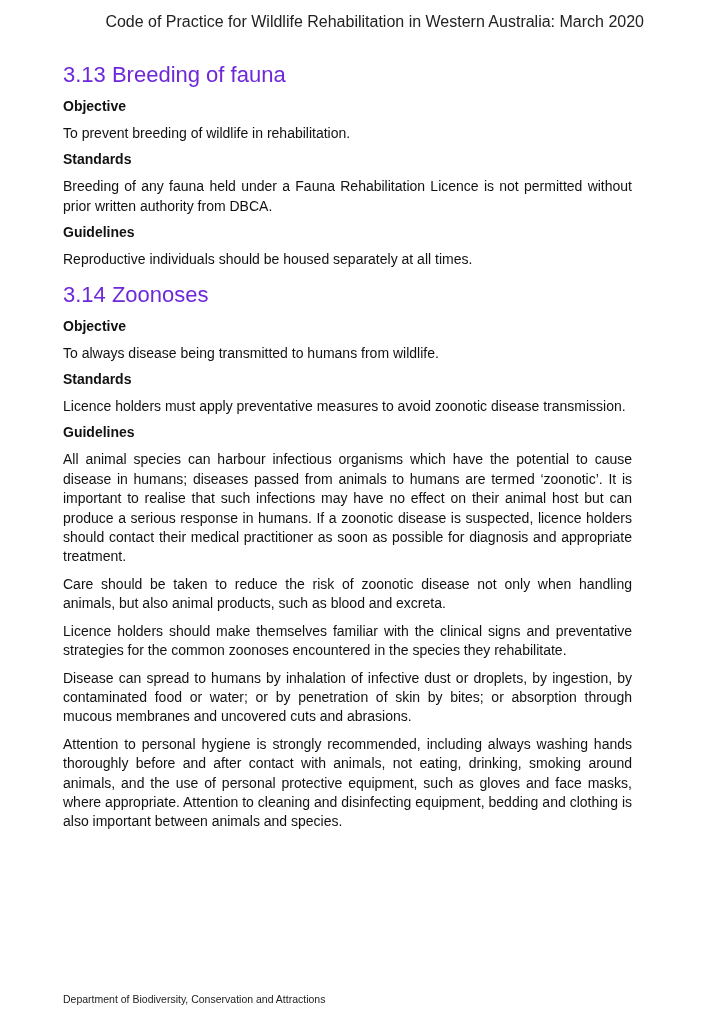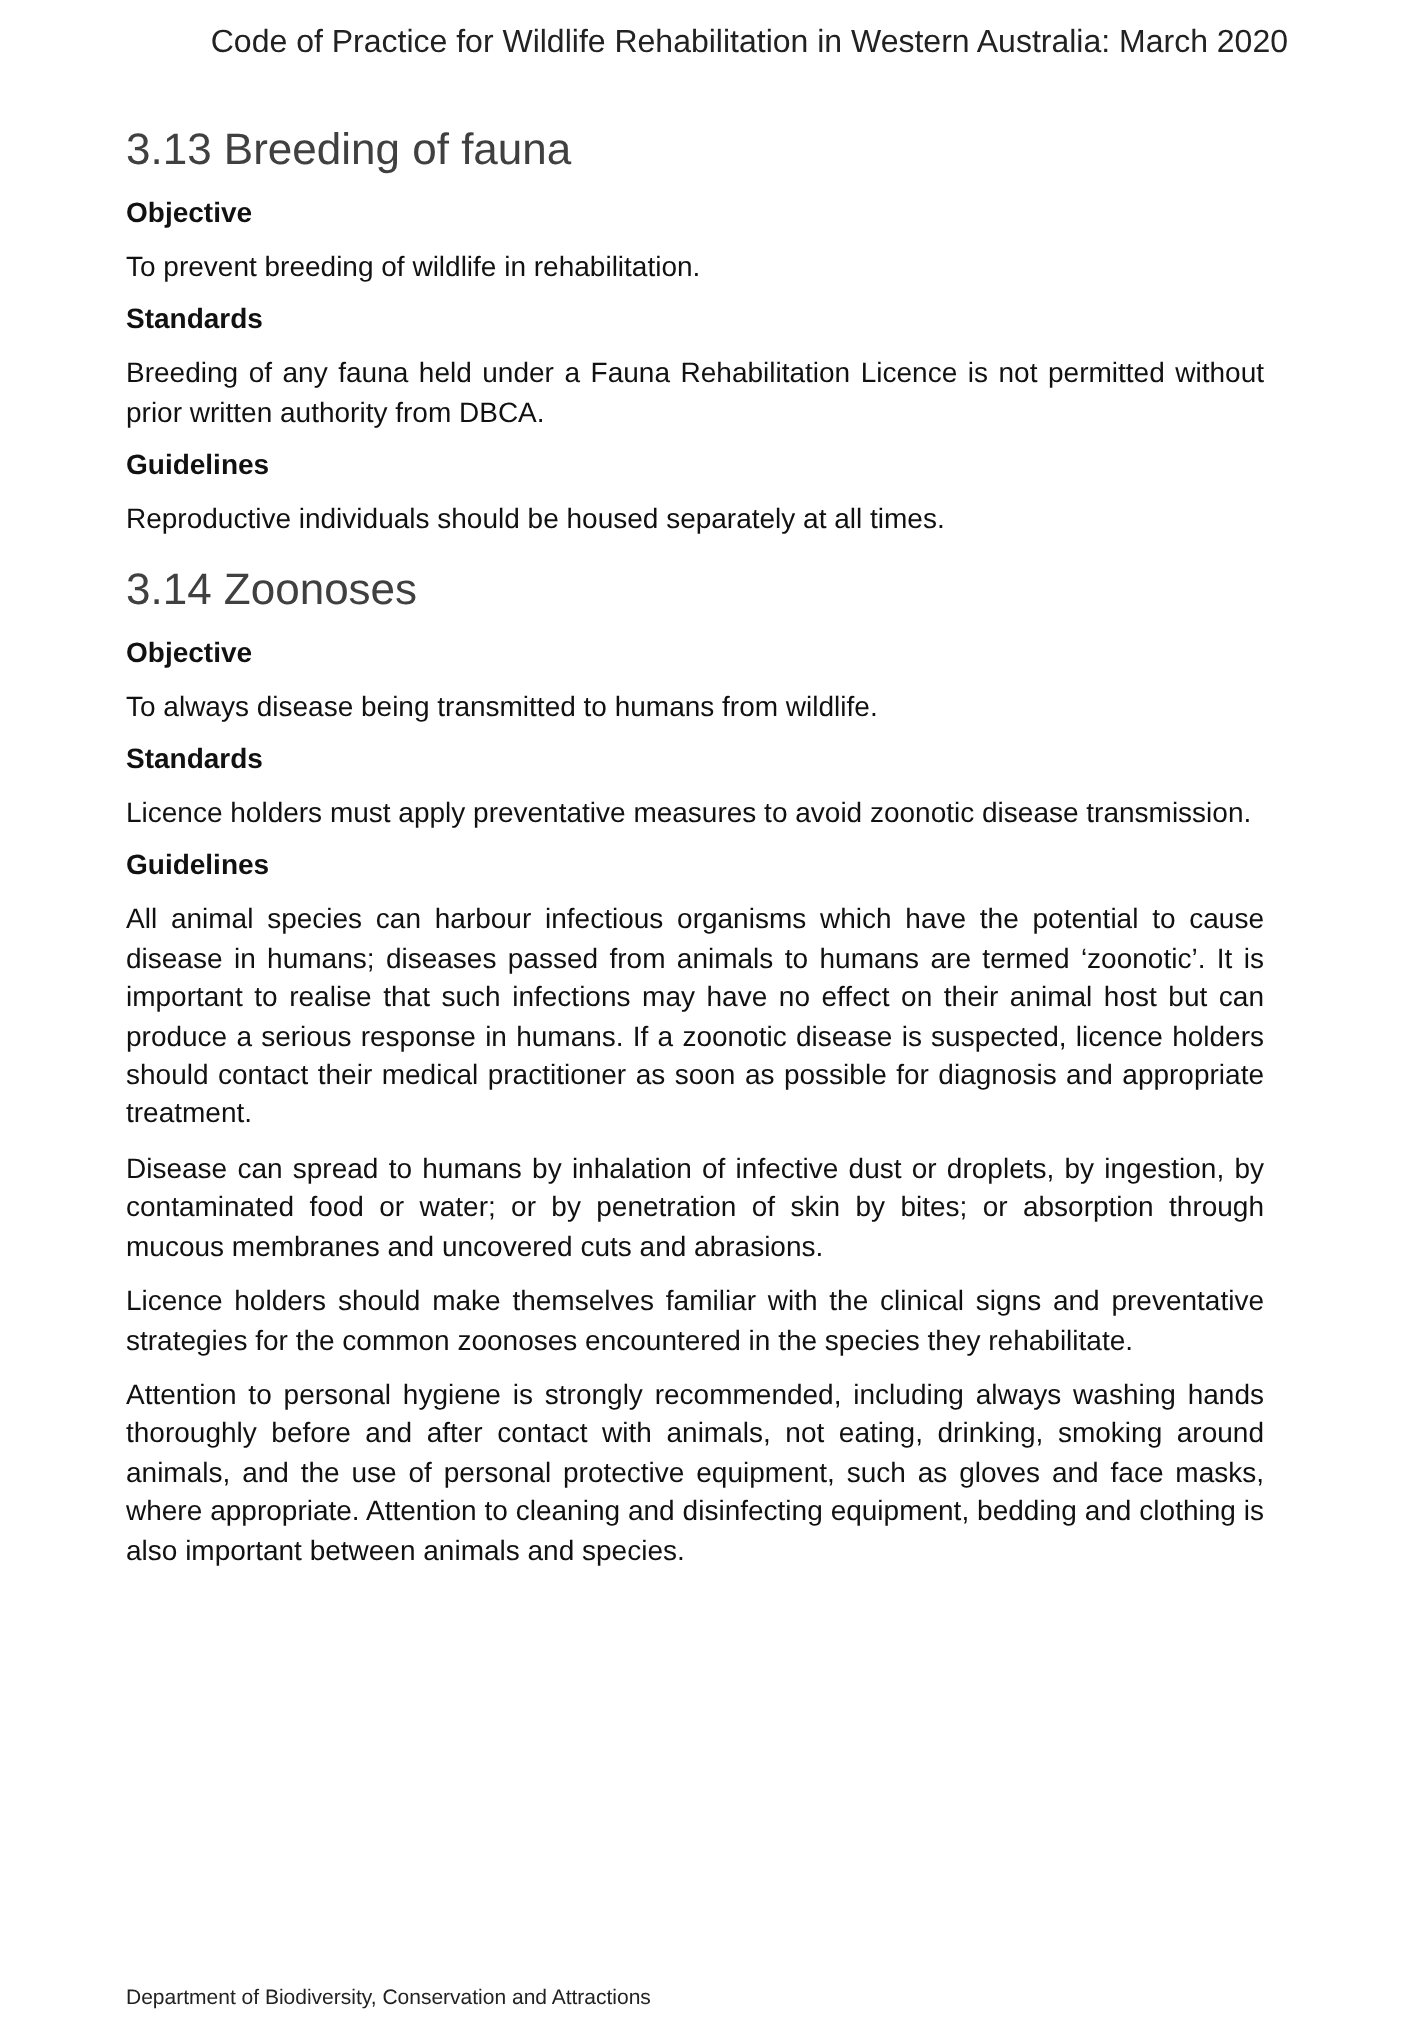--- a/index.html
+++ b/index.html
@@ -1,20 +1,20 @@
 <!DOCTYPE html>
 <html><head>
 <meta charset="utf-8">
 <style>
   html, body { margin: 0; padding: 0; background: #ffffff; }
   body { width: 706px; height: 1021px; position: relative; overflow: hidden;
          font-family: "Liberation Sans", sans-serif; color: #111111; }
   .running-header { position: absolute; top: 13px; right: 62px; font-size: 16px; color: #222; }
   .content { position: absolute; left: 63px; top: 60px; width: 581px; }
-  h2 { font-weight: normal; font-size: 22px; margin: 0 0 8px 0; line-height: 30px; color: #404040; }
+  h2 { font-weight: normal; font-size: 22px; margin: 0 0 8px 0; line-height: 30px; color: #6d28d9; }
   h3 { font-size: 14px; font-weight: bold; margin: 0 0 9px 0; line-height: 17px; }
   p { font-size: 14px; line-height: 19.4px; margin: 0 12px 8px 0; text-align: justify; }
   .sec2 { margin-top: 10px; }
   .footer-left { position: absolute; left: 63px; top: 993px; font-size: 10.5px; color: #222; }
   .footer-right { position: absolute; right: 62px; top: 993px; font-size: 10.5px; color: #222; margin-top: 29px; }
 </style>
 </head>
 <body>
 
 <div class="running-header">Code of Practice for Wildlife Rehabilitation in Western Australia: March 2020</div>
@@ -31,20 +31,21 @@
   </section>
 
   <section class="sec2">
     <h2>3.14 Zoonoses</h2>
     <h3>Objective</h3>
     <p>To always disease being transmitted to humans from wildlife.</p>
     <h3>Standards</h3>
     <p>Licence holders must apply preventative measures to avoid zoonotic disease transmission.</p>
     <h3>Guidelines</h3>
     <p>All animal species can harbour infectious organisms which have the potential to cause disease in humans; diseases passed from animals to humans are termed ‘zoonotic’. It is important to realise that such infections may have no effect on their animal host but can produce a serious response in humans. If a zoonotic disease is suspected, licence holders should contact their medical practitioner as soon as possible for diagnosis and appropriate treatment.</p>
+    <p>Care should be taken to reduce the risk of zoonotic disease not only when handling animals, but also animal products, such as blood and excreta.</p>
+    <p>Licence holders should make themselves familiar with the clinical signs and preventative strategies for the common zoonoses encountered in the species they rehabilitate.</p>
     <p>Disease can spread to humans by inhalation of infective dust or droplets, by ingestion, by contaminated food or water; or by penetration of skin by bites; or absorption through mucous membranes and uncovered cuts and abrasions.</p>
-    <p>Licence holders should make themselves familiar with the clinical signs and preventative strategies for the common zoonoses encountered in the species they rehabilitate.</p>
     <p>Attention to personal hygiene is strongly recommended, including always washing hands thoroughly before and after contact with animals, not eating, drinking, smoking around animals, and the use of personal protective equipment, such as gloves and face masks, where appropriate. Attention to cleaning and disinfecting equipment, bedding and clothing is also important between animals and species.</p>
   </section>
 </div>
 
 <div class="footer-left">Department of Biodiversity, Conservation and Attractions</div>
 <div class="footer-right">13</div>
 
 </body></html>

